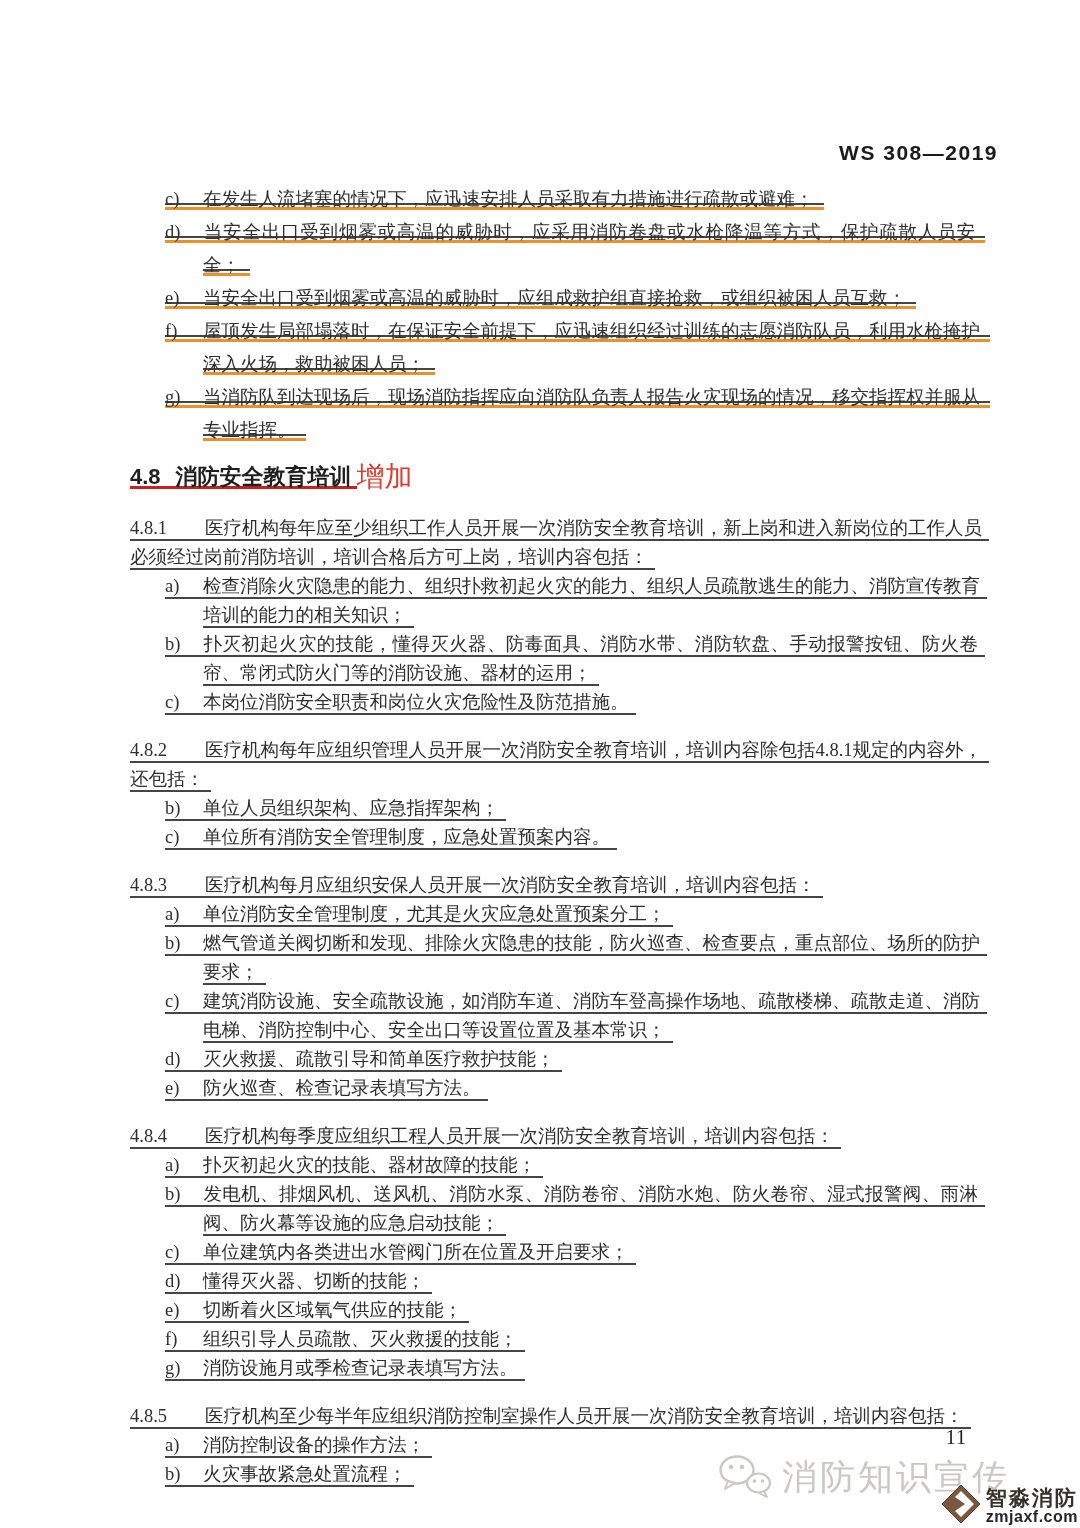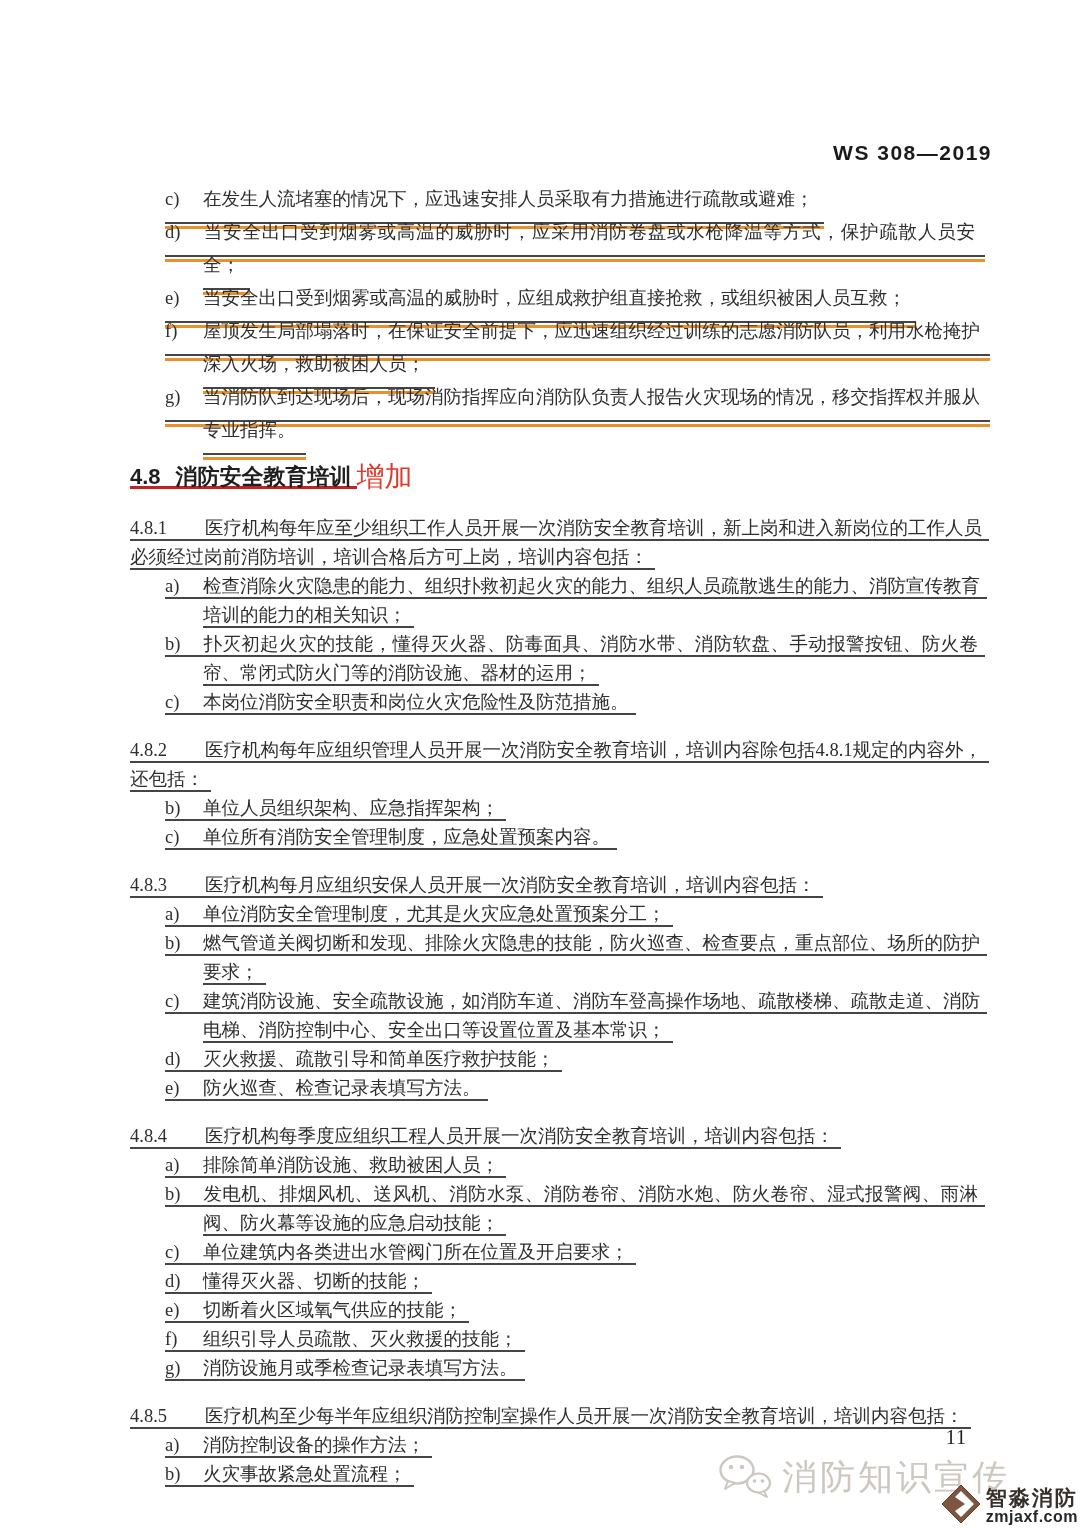--- a/index.html
+++ b/index.html
@@ -1,35 +1,35 @@
 <!DOCTYPE html>
 <html><head>
 <meta charset="utf-8">
 <style>
   html,body{margin:0;padding:0;background:#ffffff;}
   .page{
     position:relative;width:1080px;height:1528px;background:#ffffff;overflow:hidden;
     font-family:"Liberation Serif","DejaVu Serif",serif;color:#2e2e2e;
   }
   .doc-header{
-    position:absolute;top:141px;right:88px;
+    position:absolute;top:141px;right:82px;
     font-family:"Liberation Sans","DejaVu Sans",sans-serif;
     font-size:21px;font-weight:bold;letter-spacing:1.5px;color:#1a1a1a;
   }
   .content{position:absolute;left:130px;top:183px;width:855px;}
   
   .u{
     -webkit-box-decoration-break:clone;box-decoration-break:clone;
     background-repeat:no-repeat;
   }
   .u-orange{
     background-image:linear-gradient(var(--ul-dark),var(--ul-dark)),linear-gradient(var(--ul-orange),var(--ul-orange));
     background-size:100% 2px,100% 3px;
     background-position:0 calc(100% - 5px),0 100%;
-    padding-bottom:20px;padding-right:10px;
+    padding-bottom:1px;padding-right:10px;
   }
   .u-dark{
     background-image:linear-gradient(var(--ul-dark),var(--ul-dark));
     background-size:100% 2px;
     background-position:0 100%;
     padding-bottom:3px;padding-right:7px;
   }
   #top-list{font-size:18.5px;line-height:33px;}
   .li{padding-left:73px;text-indent:-38px;text-align:justify;}
   .li .letter{display:inline-block;width:38px;text-indent:0;}
@@ -103,21 +103,21 @@
         <div class="ss-group">
           <div class="para"><span class="u u-dark"><span class="num">4.8.3</span><span class="pt">医疗机构每月应组织安保人员开展一次消防安全教育培训，培训内容包括：</span></span></div>
           <div class="li"><span class="u u-dark"><span class="letter">a)</span><span class="it">单位消防安全管理制度，尤其是火灾应急处置预案分工；</span></span></div>
           <div class="li"><span class="u u-dark"><span class="letter">b)</span><span class="it">燃气管道关阀切断和发现、排除火灾隐患的技能，防火巡查、检查要点，重点部位、场所的防护要求；</span></span></div>
           <div class="li"><span class="u u-dark"><span class="letter">c)</span><span class="it">建筑消防设施、安全疏散设施，如消防车道、消防车登高操作场地、疏散楼梯、疏散走道、消防电梯、消防控制中心、安全出口等设置位置及基本常识；</span></span></div>
           <div class="li"><span class="u u-dark"><span class="letter">d)</span><span class="it">灭火救援、疏散引导和简单医疗救护技能；</span></span></div>
           <div class="li"><span class="u u-dark"><span class="letter">e)</span><span class="it">防火巡查、检查记录表填写方法。</span></span></div>
         </div>
         <div class="ss-group">
           <div class="para"><span class="u u-dark"><span class="num">4.8.4</span><span class="pt">医疗机构每季度应组织工程人员开展一次消防安全教育培训，培训内容包括：</span></span></div>
-          <div class="li"><span class="u u-dark"><span class="letter">a)</span><span class="it">排除简单消防设施、救助被困人员；</span></span></div>
+          <div class="li"><span class="u u-dark"><span class="letter">a)</span><span class="it">扑灭初起火灾的技能、器材故障的技能；</span></span></div>
           <div class="li"><span class="u u-dark"><span class="letter">b)</span><span class="it">发电机、排烟风机、送风机、消防水泵、消防卷帘、消防水炮、防火卷帘、湿式报警阀、雨淋阀、防火幕等设施的应急启动技能；</span></span></div>
           <div class="li"><span class="u u-dark"><span class="letter">c)</span><span class="it">单位建筑内各类进出水管阀门所在位置及开启要求；</span></span></div>
           <div class="li"><span class="u u-dark"><span class="letter">d)</span><span class="it">懂得灭火器、切断的技能；</span></span></div>
           <div class="li"><span class="u u-dark"><span class="letter">e)</span><span class="it">切断着火区域氧气供应的技能；</span></span></div>
           <div class="li"><span class="u u-dark"><span class="letter">f)</span><span class="it">组织引导人员疏散、灭火救援的技能；</span></span></div>
           <div class="li"><span class="u u-dark"><span class="letter">g)</span><span class="it">消防设施月或季检查记录表填写方法。</span></span></div>
         </div>
         <div class="ss-group">
           <div class="para"><span class="u u-dark"><span class="num">4.8.5</span><span class="pt">医疗机构至少每半年应组织消防控制室操作人员开展一次消防安全教育培训，培训内容包括：</span></span></div>
           <div class="li"><span class="u u-dark"><span class="letter">a)</span><span class="it">消防控制设备的操作方法；</span></span></div>

